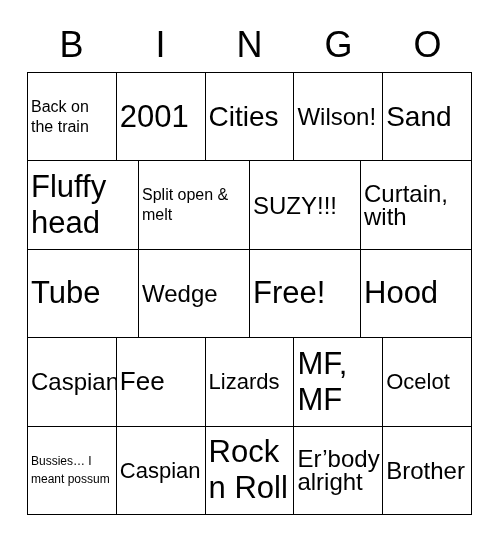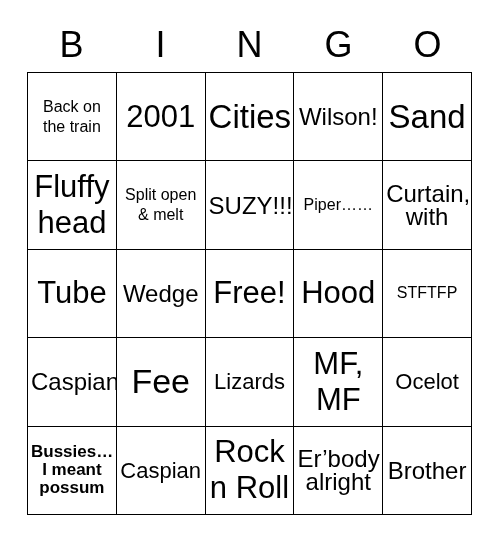--- a/index.html
+++ b/index.html
@@ -49,38 +49,37 @@
   .cell {
     flex: 1 1 0;
     width: 89px;
     height: 88.4px;
     box-sizing: border-box;
     border-right: 1.5px solid #000000;
     border-bottom: 1.5px solid #000000;
     display: flex;
     align-items: center;
     justify-content: center;
-    text-align: center;
     padding: 1px 3px;
     overflow: hidden;
   }
   .cell-text {
     display: block;
     width: 100%;
     color: #000000;
     font-weight: 400;
   }
   
-  .sz-xs .cell-text { font-size: 17px; line-height: 18px; font-weight: bold; }
+  .sz-xs .cell-text { font-size: 12px; line-height: 18px; }
   .sz-sm .cell-text { font-size: 16px;   line-height: 20px; }
   .sz-md .cell-text { font-size: 24px; line-height: 23px; }
   .sz-lg .cell-text { font-size: 22px;   line-height: 27px; }
-  .sz-xl .cell-text { font-size: 33px;   line-height: 31px; }
+  .sz-xl .cell-text { font-size: 28px;   line-height: 31px; }
   .sz-xxl .cell-text { font-size: 31px;  line-height: 36px; }
-  .sz-huge .cell-text { font-size: 34px; line-height: 39px; }
+  .sz-huge .cell-text { font-size: 26px; line-height: 39px; }
 </style>
 </head>
 <body>
 
 <div id="card">
 
   <div id="header-row">
     <div class="header-letter">B</div>
     <div class="header-letter">I</div>
     <div class="header-letter">N</div>
@@ -111,43 +110,37 @@
     <div class="grid-row">
       <div class="cell sz-xxl">
           <span class="cell-text">Fluffy head</span>
         </div>
       <div class="cell sz-sm">
           <span class="cell-text">Split open &amp; melt</span>
         </div>
       <div class="cell sz-md">
           <span class="cell-text">SUZY!!!</span>
         </div>
-      <div class="cell sz-sm">
-          <span class="cell-text">Piper……</span>
-        </div>
       <div class="cell sz-md">
           <span class="cell-text">Curtain, with</span>
         </div>
     </div>
 
     <div class="grid-row">
       <div class="cell sz-xxl">
           <span class="cell-text">Tube</span>
         </div>
       <div class="cell sz-md">
           <span class="cell-text">Wedge</span>
         </div>
       <div class="cell sz-xxl">
           <span class="cell-text">Free!</span>
         </div>
       <div class="cell sz-xxl">
           <span class="cell-text">Hood</span>
-        </div>
-      <div class="cell sz-sm">
-          <span class="cell-text">STFTFP</span>
         </div>
     </div>
 
     <div class="grid-row">
       <div class="cell sz-md">
           <span class="cell-text">Caspian</span>
         </div>
       <div class="cell sz-huge">
           <span class="cell-text">Fee</span>
         </div>

